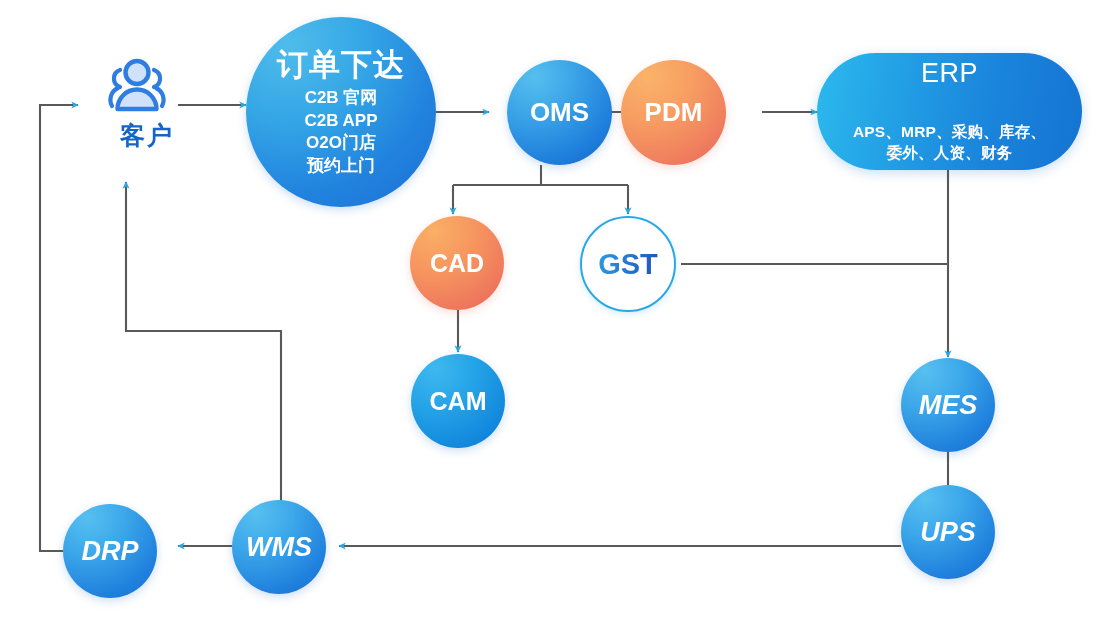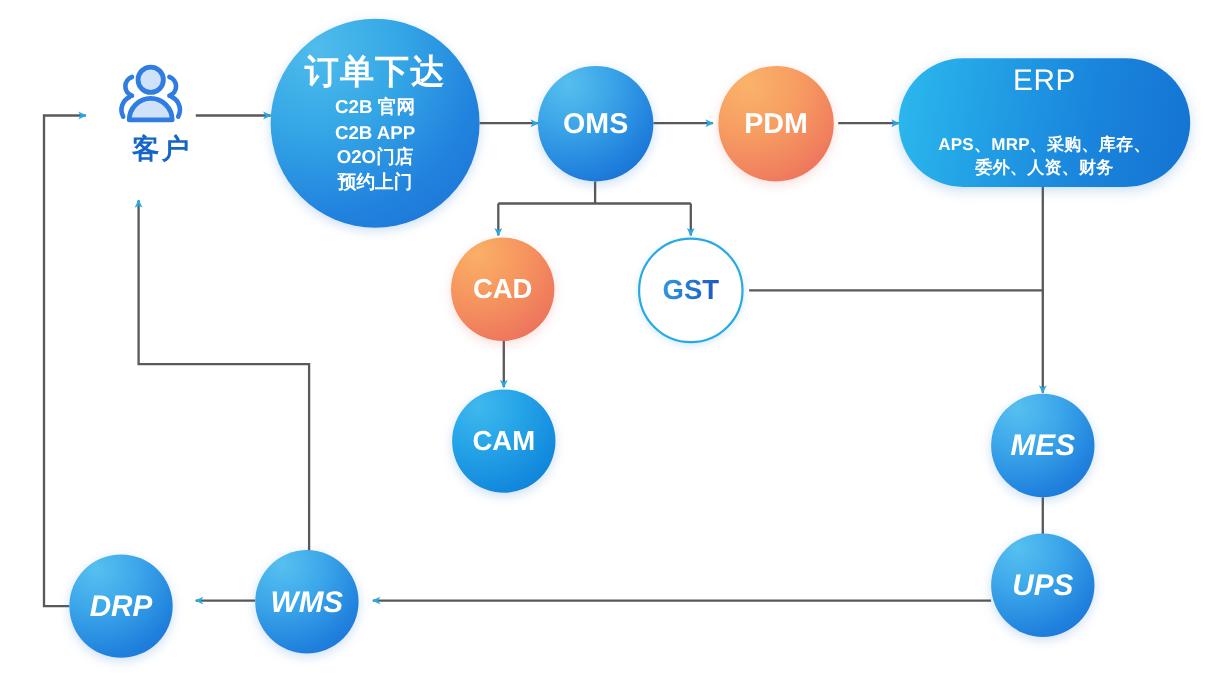--- a/index.html
+++ b/index.html
@@ -79,21 +79,21 @@
     background: radial-gradient(circle at 26% 14%, #56C0F0 0%, #3DA8EA 34%, #2081DD 74%, #1A6BD0 100%);
     box-shadow: 0 3px 10px rgba(30,110,200,.22);
     font-size: 27px; font-weight: 700; font-style: italic;
   }
   .n-gst {
     background: #ffffff;
     border: 2px solid #29A9E4;
     box-shadow: 0 2px 7px rgba(40,150,220,.20);
   }
   .n-gst .lbl {
-    font-size: 25px;
+    font-size: 29px;
     font-weight: 700;
     background: linear-gradient(100deg, #2E9BE0 0%, #1C52BE 100%);
     -webkit-background-clip: text;
     background-clip: text;
     color: transparent;
   }
   .n-erp {
     border-radius: 64px;
     background: linear-gradient(100deg, #2CB9ED 0%, #23A2E6 28%, #1A85DC 64%, #1473D2 100%);
     box-shadow: 0 3px 12px rgba(25,115,205,.24);
@@ -190,25 +190,25 @@
   <div class="node circ n-order" style="left:246px; top:17px; width:190px; height:190px;">
     <div class="t1">订单下达</div>
     <div class="sub">
       <div>C2B 官网</div>
       <div>C2B APP</div>
       <div>O2O门店</div>
       <div>预约上门</div>
     </div>
   </div>
 
-  <div class="node circ n-oms" style="left:489px; top:60px; width:105px; height:105px;">
+  <div class="node circ n-oms" style="left:507px; top:60px; width:105px; height:105px;">
     <div>OMS</div>
   </div>
 
-  <div class="node circ n-pdm" style="left:653px; top:60px; width:105px; height:105px;">
+  <div class="node circ n-pdm" style="left:621px; top:60px; width:105px; height:105px;">
     <div>PDM</div>
   </div>
 
   <div class="node n-erp" style="left:817px; top:53px; width:265px; height:117px;">
     <div class="t1">ERP</div>
     <div class="sub">
       <div>APS、MRP、采购、库存、</div>
       <div>委外、人资、财务</div>
     </div>
   </div>

